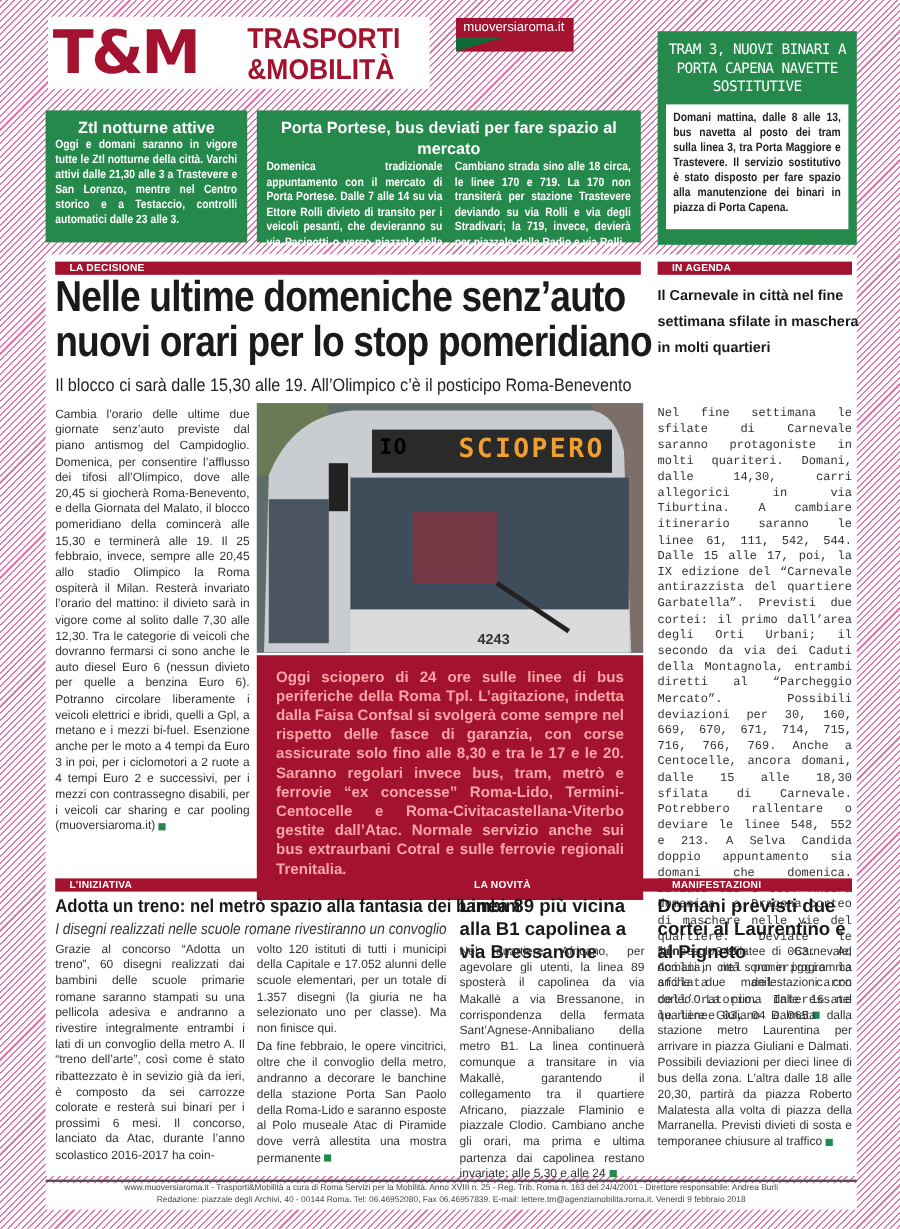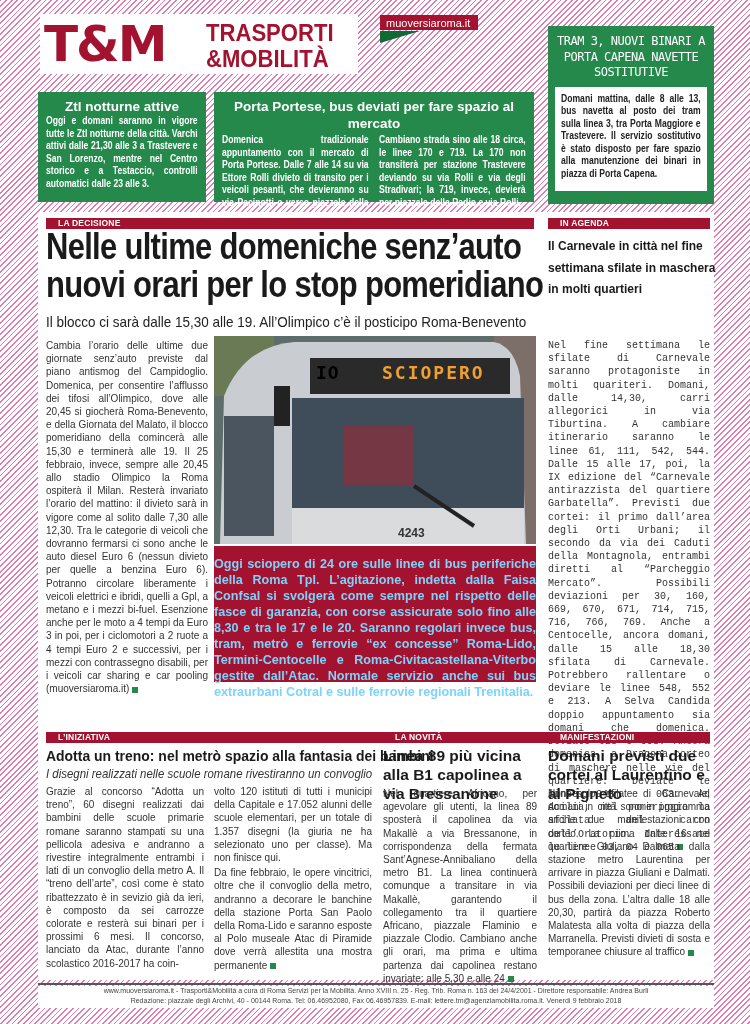--- a/index.html
+++ b/index.html
@@ -6,21 +6,21 @@
   body{width:750px;height:1024px;position:relative;overflow:hidden;
     background:#fff;
     background-image:repeating-linear-gradient(135deg,#e07bb0 0 1.2px,#ffffff 1.2px 4px);
     font-family:"Liberation Sans",sans-serif;}
   .abs{position:absolute;}
   .logo{left:40px;top:14px;width:318px;height:60px;background:#fff;}
   .logo-tm{position:absolute;left:4px;top:2px;font-family:"DejaVu Sans",sans-serif;font-weight:bold;font-size:50px;color:#a3122f;letter-spacing:-2px;line-height:56px;}
   .logo-t1,.logo-t2{position:absolute;left:166px;font-family:"Liberation Sans Narrow","Liberation Sans",sans-serif;font-weight:bold;color:#a3122f;font-size:24px;line-height:26px;transform:scaleX(0.92);transform-origin:left;}
   .logo-t1{top:6px;}
   .logo-t2{top:32px;}
-  .site-tag{left:380px;top:15px;width:98px;height:15px;background:#a3122f;color:#fff;font-size:11px;line-height:16px;padding-left:6px;box-sizing:border-box;}
+  .site-tag{left:380px;top:15px;width:98px;height:28px;background:#a3122f;color:#fff;font-size:11px;line-height:16px;padding-left:6px;box-sizing:border-box;}
   .site-fold{left:380px;top:31px;width:0;height:0;border-top:12px solid #0f6a36;border-right:40px solid transparent;}
   .green-box{background:#24894b;color:#fff;box-sizing:border-box;}
   .gb-title{font-weight:bold;text-align:center;font-size:13.5px;line-height:17px;}
   .gb-text{font-family:"Liberation Sans",sans-serif;font-weight:bold;font-size:10px;line-height:12.6px;text-align:justify;transform:scaleX(0.86);transform-origin:left top;width:116%;}
   .ztl{left:38px;top:92px;width:168px;height:110px;padding:6px 8px;}
   .porta{left:214px;top:92px;width:320px;height:110px;padding:6px 8px;}
   .porta .cols{display:flex;gap:10px;margin-top:2px;}
   .porta .col{width:148px;overflow:hidden;}
   .tram{left:548px;top:26px;width:166px;height:178px;padding:8px 7px 7px;}
   .tram-title{font-family:"DejaVu Sans Mono",monospace;font-size:12px;line-height:15.5px;text-align:center;color:#fff;letter-spacing:-0.5px;}
@@ -28,21 +28,21 @@
   .tram-body .gb-text{color:#222;}
   .white-panel{left:38px;top:212px;width:676px;height:768px;background:#fff;}
   .kicker{background:#a3122f;color:#fff;font-weight:bold;font-size:8.5px;line-height:11px;padding-left:12px;box-sizing:border-box;letter-spacing:0.2px;}
   .headline{font-family:"Liberation Sans Narrow","Liberation Sans",sans-serif;font-weight:bold;color:#1a1a1a;}
   .h-main{left:46px;top:228px;font-size:36px;line-height:38px;letter-spacing:-0.8px;transform:scaleX(0.86);transform-origin:left;white-space:nowrap;}
   .sub-main{left:46px;top:313px;font-size:15px;line-height:18px;color:#222;transform:scaleX(0.9);transform-origin:left;white-space:nowrap;}
   .body{font-family:"Liberation Sans",sans-serif;font-size:10px;line-height:13.2px;color:#333;text-align:justify;}
   .col-left{left:46px;top:339px;width:162px;}
   .col-right{left:548px;top:339px;width:162px;font-family:Liberation Mono, monospace;}
   .photo{left:214px;top:336px;width:322px;height:208px;overflow:hidden;background:#6f7b7f;}
-  .red-box{left:214px;top:546px;width:322px;height:136px;background:#a3122f;color:#7dd3fc;padding:10px 0;box-sizing:border-box;}
+  .red-box{left:214px;top:546px;width:322px;height:204px;background:#a3122f;color:#fca5a5;padding:10px 16px;box-sizing:border-box;}
   .red-box .t{font-family:"Liberation Sans Narrow","Liberation Sans",sans-serif;font-weight:bold;font-size:12.6px;line-height:16px;text-align:justify;}
   .h-right{left:548px;top:236px;font-size:12px;line-height:21.5px;width:170px;}
   .end-mark{display:inline-block;width:6px;height:6px;background:#24894b;margin-left:3px;vertical-align:middle;}
   .h-small{font-size:15.5px;line-height:19px;}
   .foot-rule{left:38px;top:983px;width:676px;height:2px;background:#555;}
   .footer{left:38px;top:986px;width:676px;height:22px;background:#fff;font-size:7px;line-height:10px;color:#444;text-align:center;}
 </style>
 </head>
 <body>
 
@@ -99,21 +99,21 @@
     <path d="M10 60 Q30 10 80 6 L280 6 Q300 10 306 40 L312 208 L6 208 Z" fill="#c9ccd0"></path>
     <rect x="96" y="22" width="200" height="36" fill="#2a2a2a"></rect>
     <rect x="78" y="62" width="232" height="110" fill="#3e4d59"></rect>
     <rect x="130" y="90" width="70" height="60" fill="#9b2a35" opacity="0.6"></rect>
     <rect x="10" y="80" width="50" height="120" fill="#4a5560"></rect>
     <rect x="60" y="50" width="16" height="40" fill="#222"></rect>
     <rect x="78" y="172" width="232" height="36" fill="#d9dbdd"></rect>
     <line x1="200" y1="150" x2="260" y2="190" stroke="#222" stroke-width="4"></line>
   </svg>
   <div class="abs" style="left:102px;top:26px;font-family:'DejaVu Sans Mono',monospace;font-weight:bold;font-size:18px;color:#000000;letter-spacing:1px;">IO</div>
-  <div class="abs" style="left:168px;top:26px;font-family:'DejaVu Sans Mono',monospace;font-weight:bold;font-size:18px;color:#f0a030;letter-spacing:2px;">SCIOPERO</div>
+  <div class="abs" style="left:168px;top:26px;font-family:'DejaVu Sans Mono',monospace;font-weight:bold;font-size:22px;color:#f0a030;letter-spacing:2px;">SCIOPERO</div>
   <div class="abs" style="left:184px;top:190px;font-size:12px;font-weight:bold;color:#333;">4243</div>
 </div>
 
 <div class="abs red-box">
   <div class="t">Oggi sciopero di 24 ore sulle linee di bus periferiche della Roma Tpl. L’agitazione, indetta dalla Faisa Confsal si svolgerà come sempre nel rispetto delle fasce di garanzia, con corse assicurate solo fino alle 8,30 e tra le 17 e le 20. Saranno regolari invece bus, tram, metrò e ferrovie “ex concesse” Roma-Lido, Termini-Centocelle e Roma-Civitacastellana-Viterbo gestite dall’Atac. Normale servizio anche sui bus extraurbani Cotral e sulle ferrovie regionali Trenitalia.</div>
 </div>
 
 <div class="abs kicker" style="left:548px;top:218px;width:162px;height:11px;">IN AGENDA</div>
 <div class="abs headline h-right">Il Carnevale in città nel fine settimana sfilate in maschera in molti quartieri</div>
 <div class="abs body col-right">

